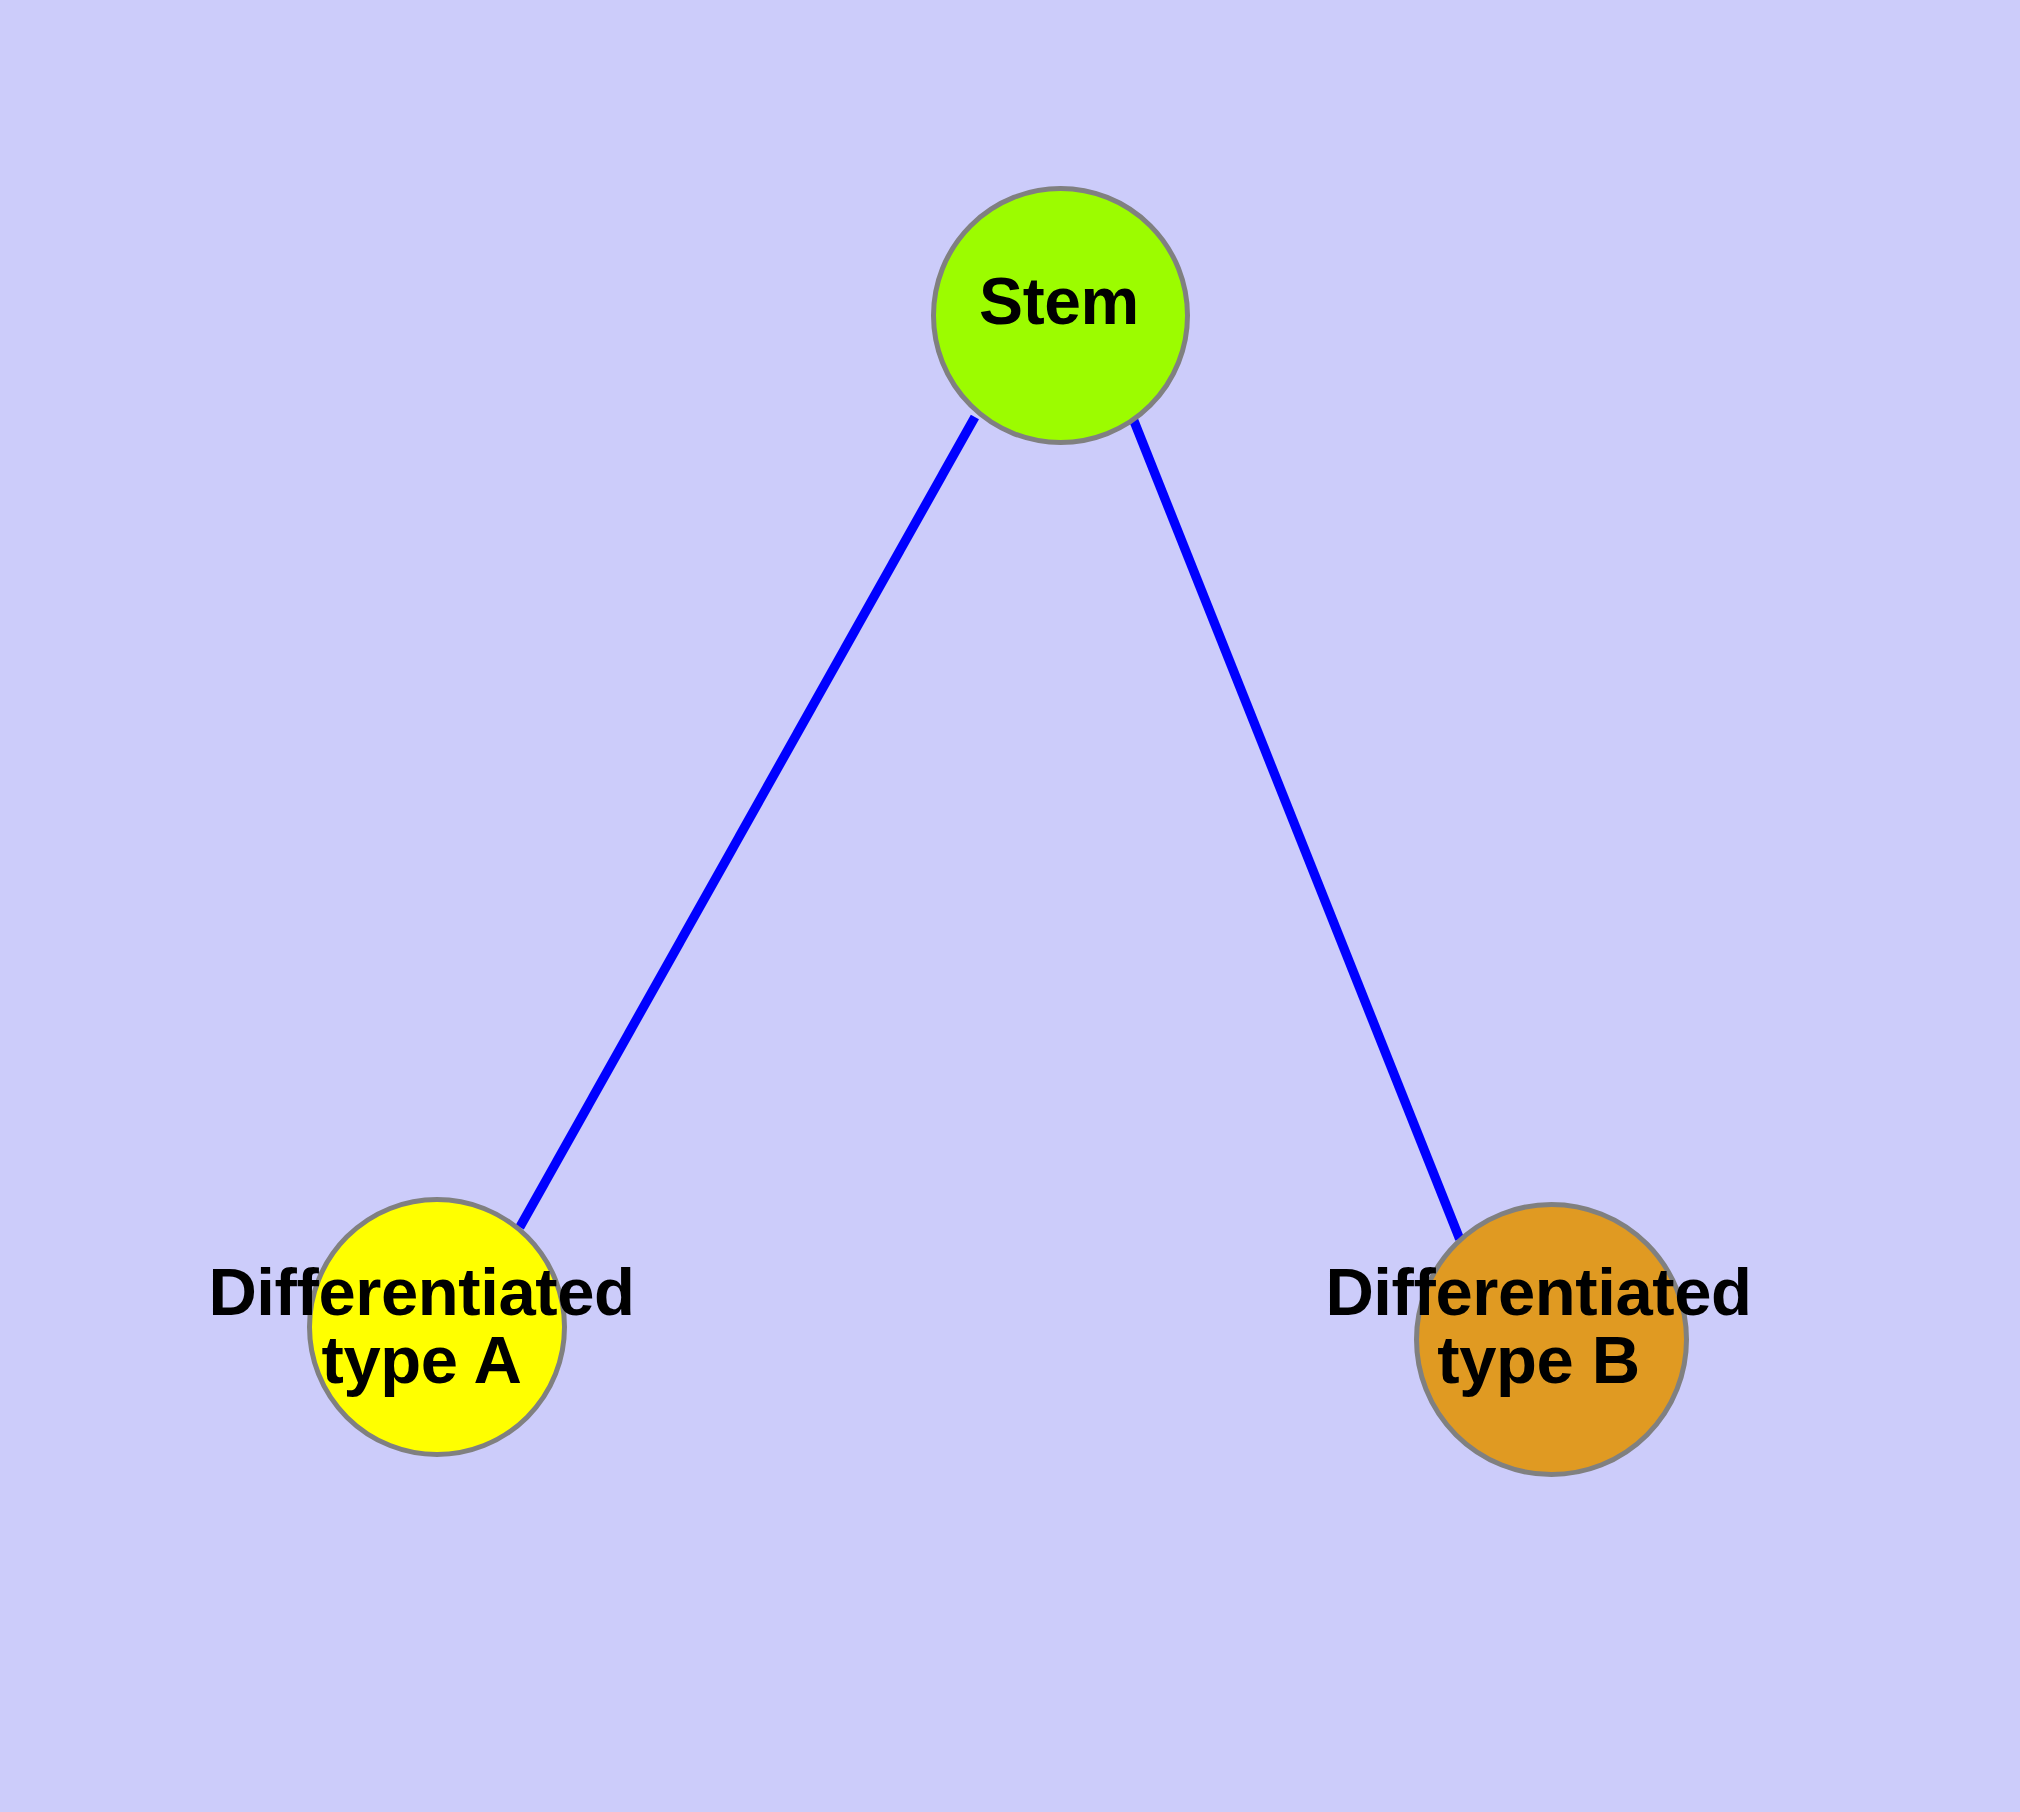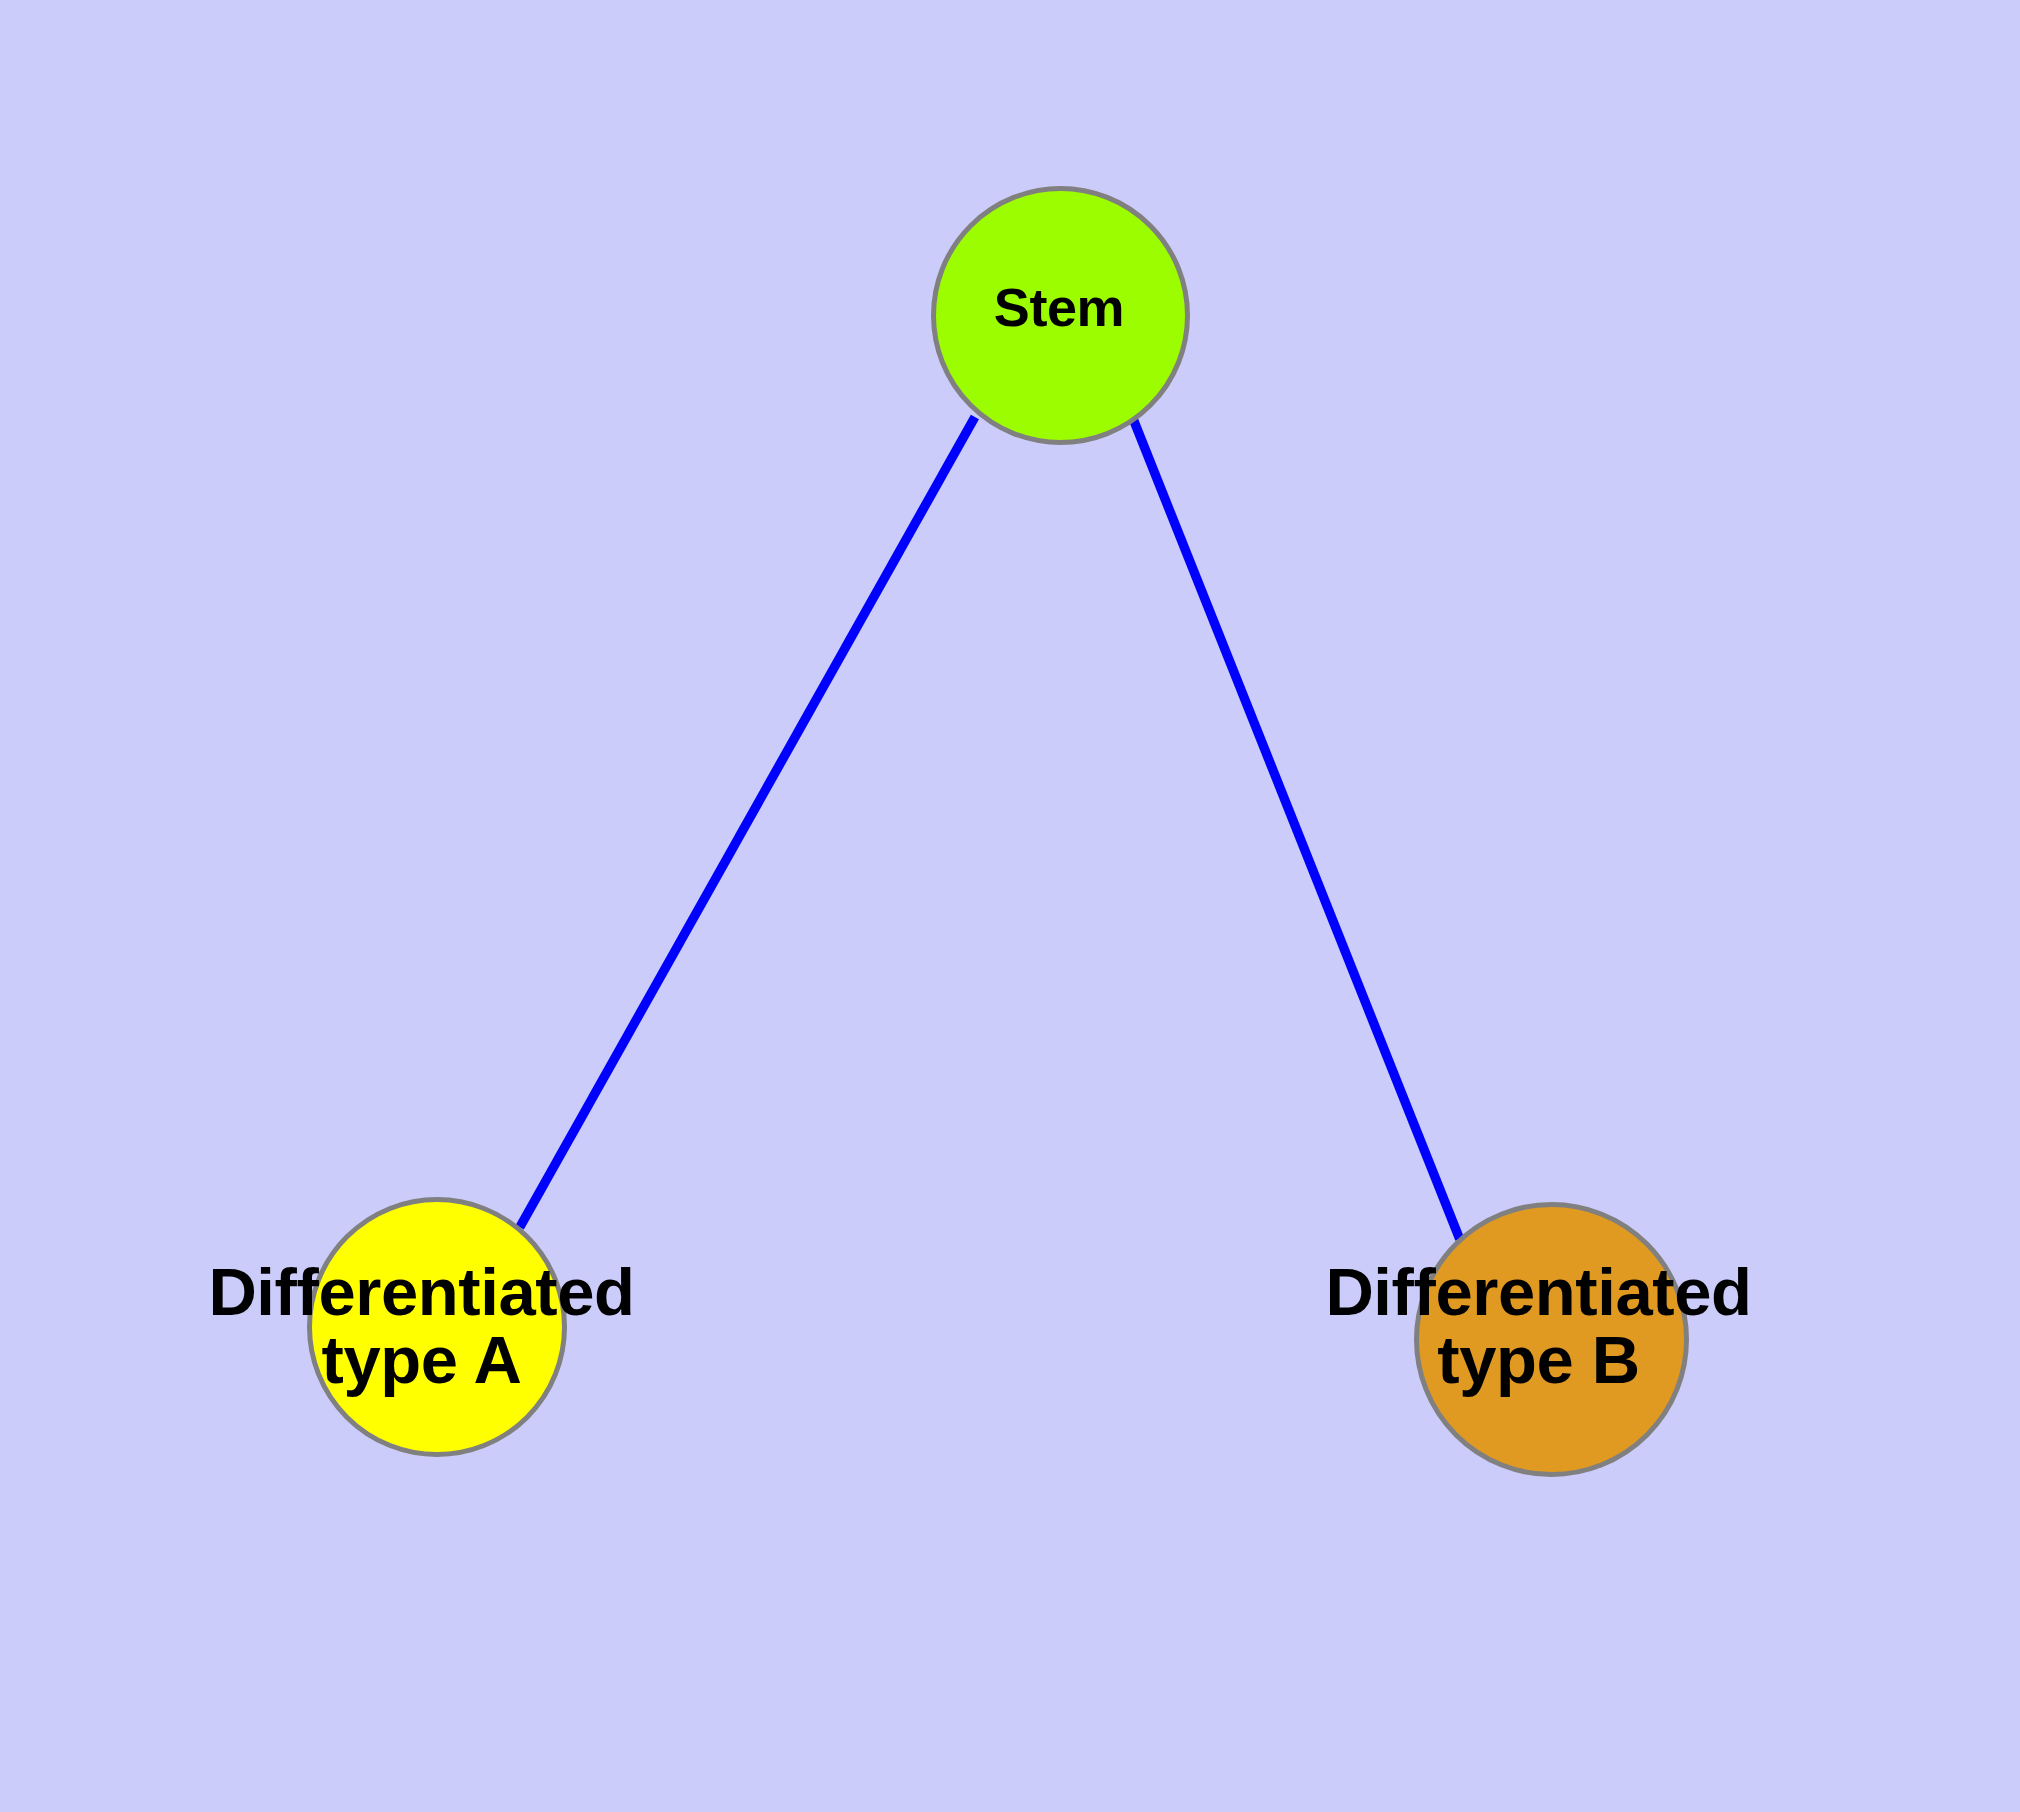--- a/index.html
+++ b/index.html
@@ -44,23 +44,23 @@
   }
   #node-stem {
     left: 931px;
     top: 186px;
     width: 259px;
     height: 259px;
     background: #9cfc00;
   }
   #label-stem {
     left: 898px;
-    top: 280px;
+    top: 268px;
     width: 322px;
-    font-size: 54px;
+    font-size: 66px;
   }
   #node-diff-a {
     left: 307px;
     top: 1197px;
     width: 260px;
     height: 260px;
     background: #ffff00;
   }
   #label-diff-a {
     left: 125px;

